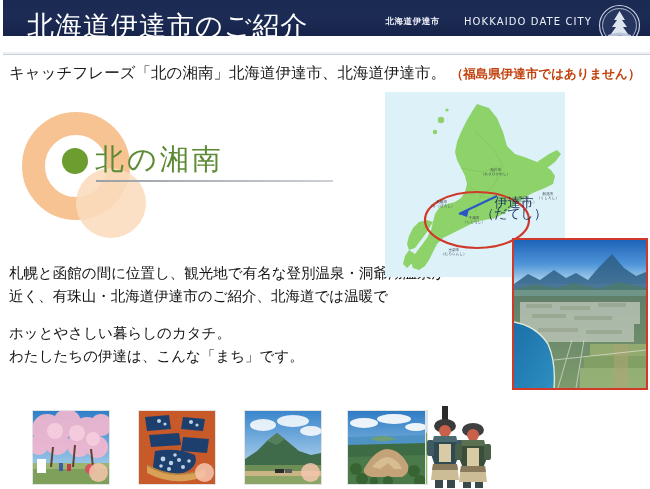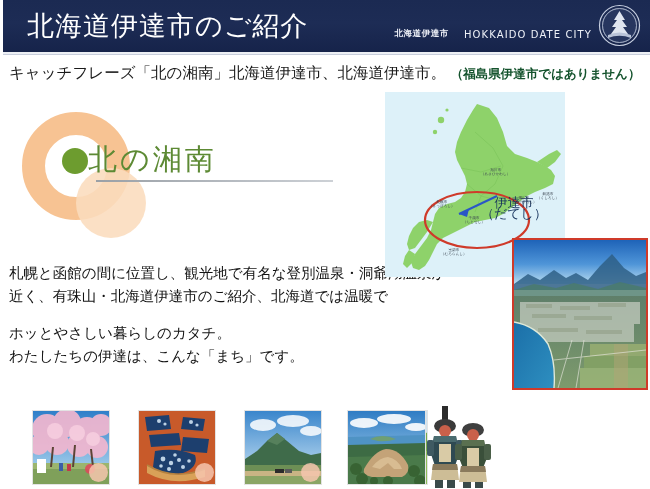--- a/index.html
+++ b/index.html
@@ -7,70 +7,70 @@
     width:650px;height:489px;
     background:#ffffff;
     font-family:"DejaVu Sans","Liberation Sans",sans-serif;
     overflow:hidden;
     position:relative;
   }
   .slide{position:absolute;inset:0;background:#fff;}
 
   
   .header{
-    position:absolute;left:3px;top:0;width:647px;height:52px;
+    position:absolute;left:3px;top:0;width:647px;height:36px;
     background:linear-gradient(180deg,#1b2a52 0%,#1d2c55 45%,#16234a 100%);
     overflow:hidden;
   }
   .header-title{
     position:absolute;left:24px;top:7px;
     color:#ffffff;font-size:27px;line-height:38px;letter-spacing:1px;
     white-space:nowrap;font-weight:400;
   }
   .brand{
-    position:absolute;right:58px;top:28px;
-    display:flex;align-items:flex-end;gap:15px;white-space:nowrap;
+    position:absolute;right:58px;top:16px;
+    display:flex;align-items:flex-start;gap:24px;white-space:nowrap;
   }
   .brand-jp{color:#eef1f8;font-size:8.5px;font-weight:bold;letter-spacing:.6px;}
   .brand-en{color:#eef1f8;font-size:10px;letter-spacing:1.1px;}
   .brand-logo{
     position:absolute;right:9px;top:4px;width:43px;height:43px;
   }
   .header-underline{
     position:absolute;left:3px;top:52px;width:647px;height:2px;
     background:#eceff4;
   }
   .header-rule{
     position:absolute;left:3px;top:54px;width:647px;height:1px;
     background:#c8cedc;
   }
 
   
   .subtitle{
     position:absolute;left:9px;top:60px;width:640px;
     font-size:15.5px;line-height:26px;color:#1a1a1a;white-space:nowrap;
   }
-  .subtitle .note{color:#14532d;font-size:12.5px;font-weight:bold;}
+  .subtitle .note{color:#c2410c;font-size:12.5px;font-weight:bold;}
 
   
   .ring{
     position:absolute;left:22px;top:112px;width:108px;height:108px;
     border-radius:50%;border:23px solid #f7c08d;box-sizing:border-box;
     opacity:.95;
   }
   .blob{
     position:absolute;left:76px;top:168px;width:70px;height:70px;
     border-radius:50%;background:#fbdcbd;opacity:.88;
   }
   .green-dot{
     position:absolute;left:62px;top:148px;width:26px;height:26px;
     border-radius:50%;background:#6d9c2f;
   }
   .catch-text{
-    position:absolute;left:88px;top:140px;
+    position:absolute;left:95px;top:140px;
     font-size:29px;line-height:38px;color:#5d8a34;letter-spacing:3px;
     white-space:nowrap;
   }
   .catch-underline{
     position:absolute;left:96px;top:180px;width:237px;height:2px;
     background:linear-gradient(90deg,#9aa0a6 0%,#b7bcc2 60%,#cdd1d6 100%);
   }
 
   
   .body-copy{

